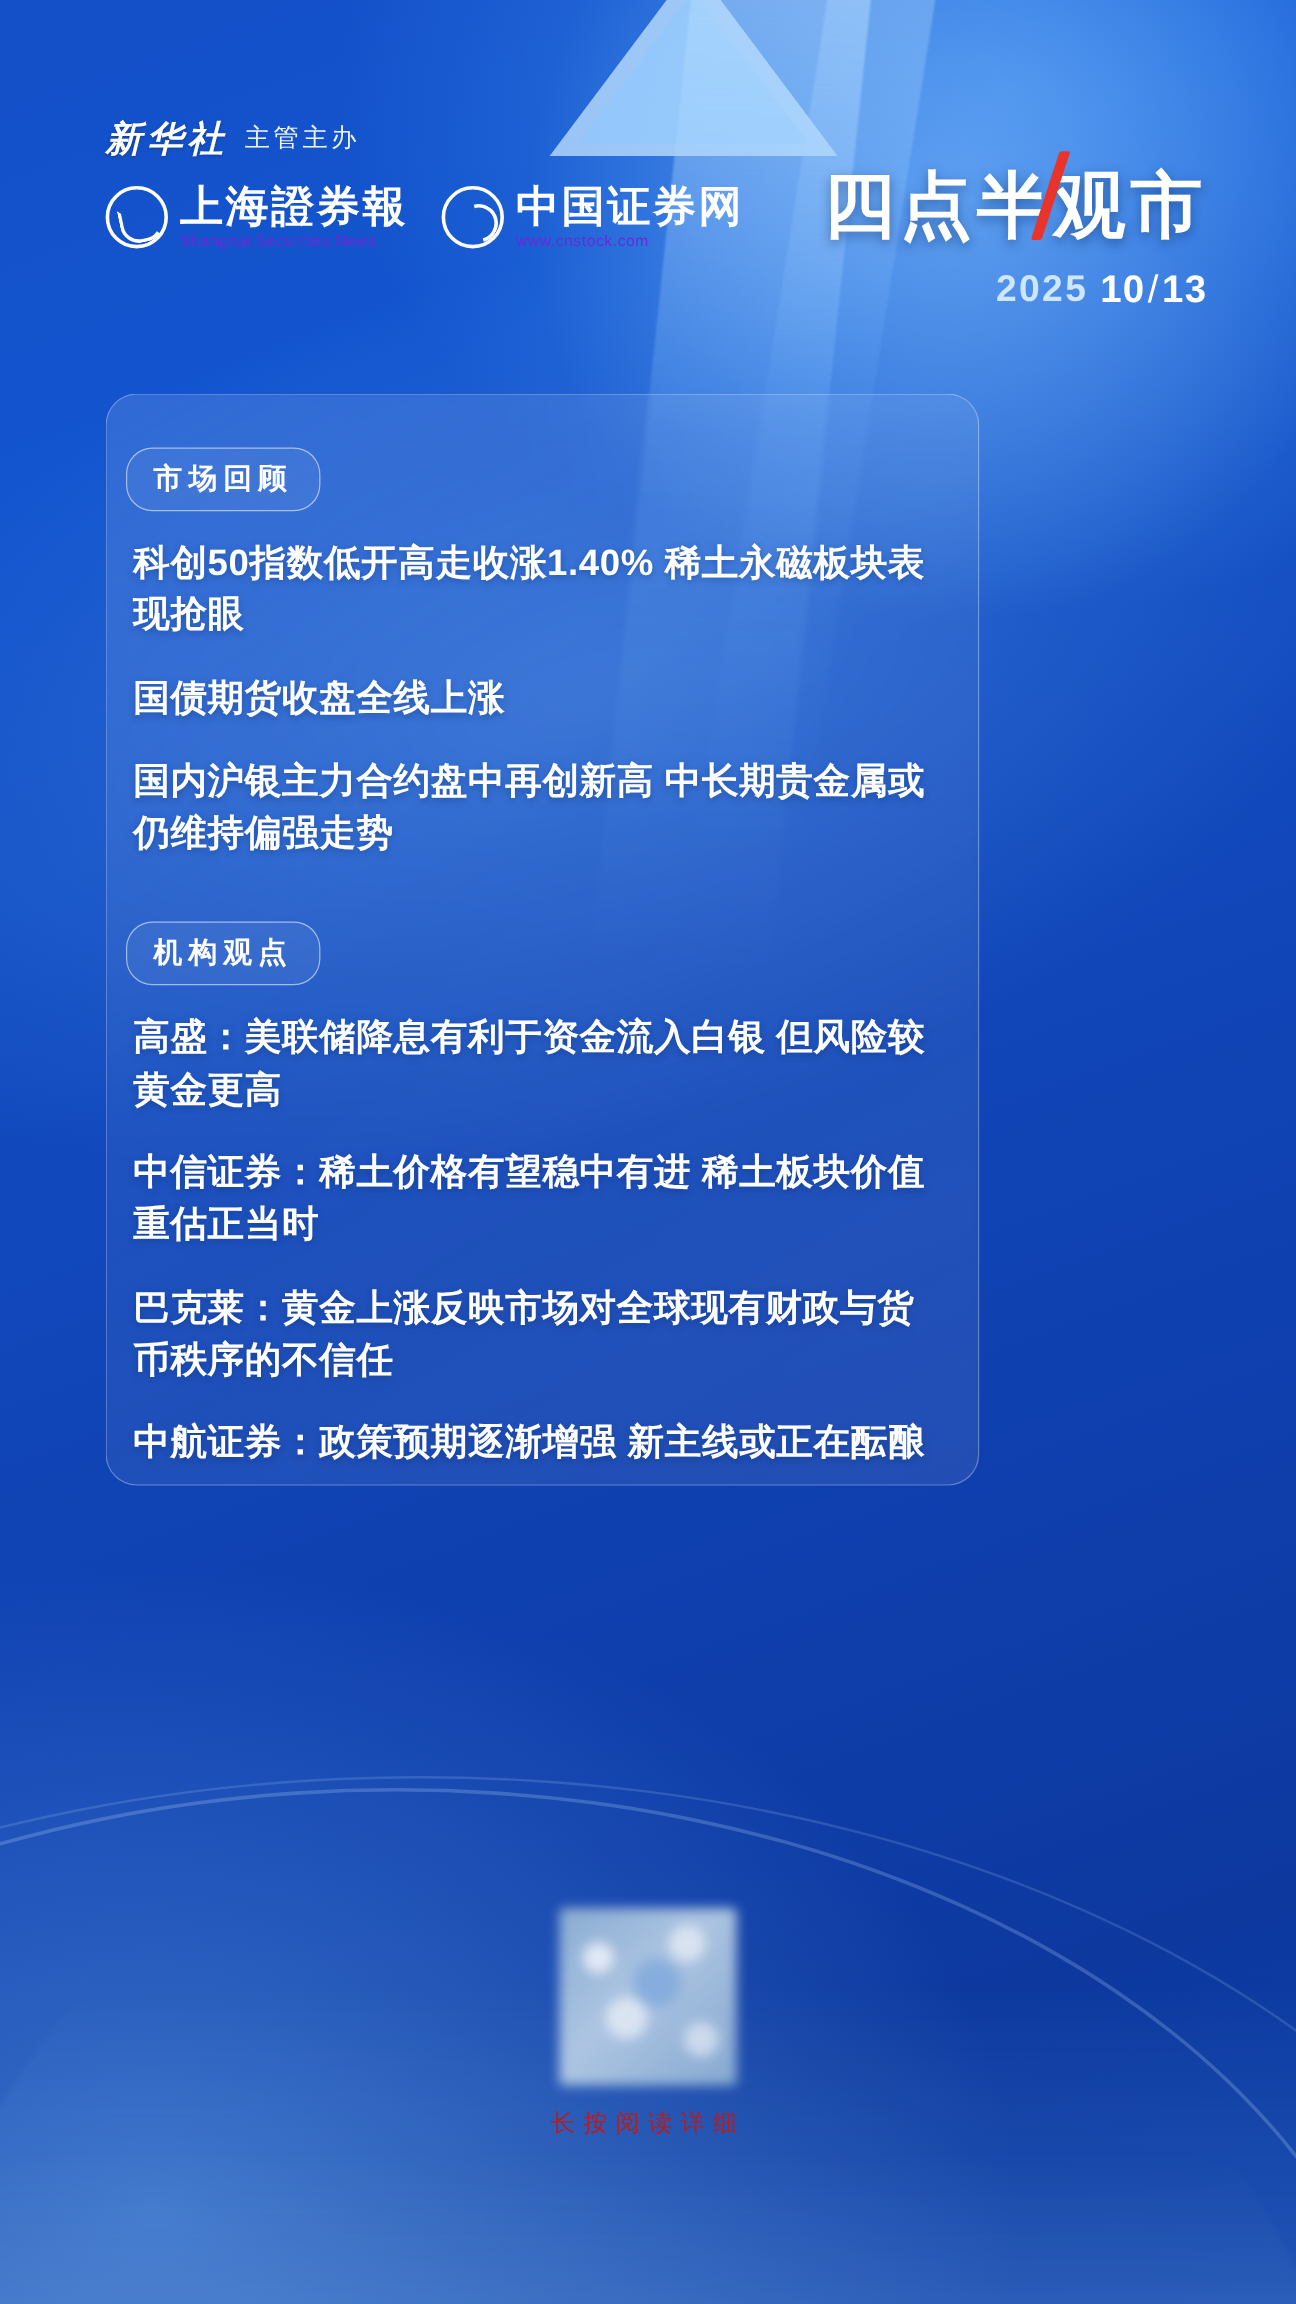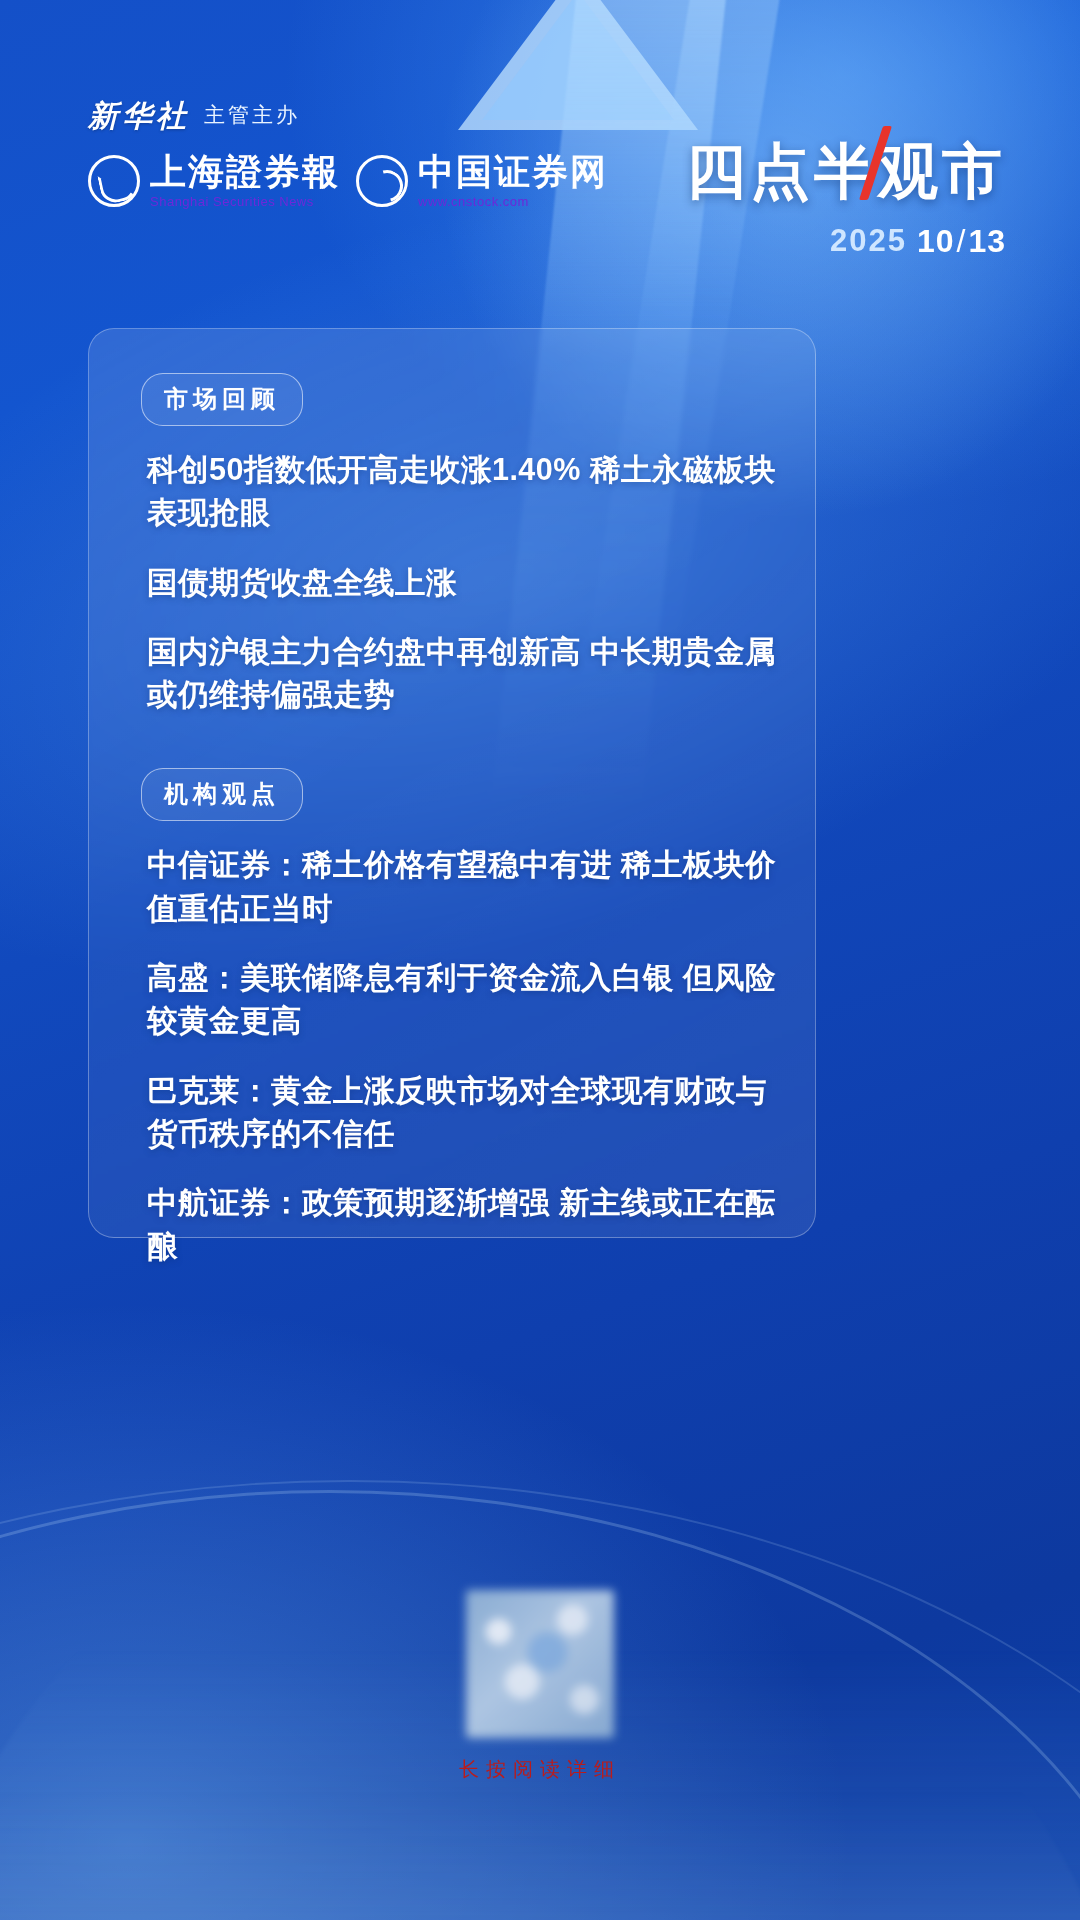--- a/index.html
+++ b/index.html
@@ -83,21 +83,21 @@
   .xinhua-line { display: flex; align-items: center; gap: 14px; }
   .xinhua-logo {
     font-family: "Liberation Serif", "DejaVu Serif", serif;
     font-size: 30px; font-weight: 700; letter-spacing: 4px;
     font-style: italic;
     color: #ffffff;
     text-shadow: 0 1px 3px rgba(0,0,0,.25);
   }
   .xinhua-sub { font-size: 21px; letter-spacing: 3px; color: #eaf4ff; padding-bottom: 3px; }
 
-  .pub-line { display: flex; align-items: center; gap: 16px; margin-top: 16px; }
+  .pub-line { display: flex; align-items: center; gap: 28px; margin-top: 16px; }
   .pub { display: flex; align-items: center; gap: 10px; }
   .mark {
     width: 52px; height: 52px; border-radius: 50%;
     border: 3px solid #ffffff; position: relative; flex: 0 0 auto;
   }
   .mark::before {
     content: ""; position: absolute; left: 9px; top: 14px;
     width: 30px; height: 24px;
     border: 3px solid #ffffff; border-right-color: transparent; border-top-color: transparent;
     border-radius: 0 0 16px 16px;
@@ -138,21 +138,21 @@
   .md .sep { color: #ffffff; font-weight: 400; padding: 0 2px; }
 
   
   .card {
     position: absolute; left: 88px; top: 328px;
     width: 728px; height: 910px;
     border-radius: 26px;
     border: 1.5px solid rgba(255,255,255,0.30);
     background: linear-gradient(150deg, rgba(255,255,255,0.13), rgba(255,255,255,0.05) 45%, rgba(255,255,255,0.085));
     backdrop-filter: blur(2px);
-    padding: 44px 38px 30px 52px;
+    padding: 44px 38px 30px 16px;
   }
   .section-tag {
     display: inline-block;
     border: 1.5px solid rgba(255,255,255,0.55);
     border-radius: 22px;
     padding: 9px 22px 10px 22px;
     color: #ffffff;
     font-size: 24px; font-weight: 700; letter-spacing: 5px;
     margin-bottom: 22px;
     background: rgba(255,255,255,0.06);
@@ -248,22 +248,22 @@
 </div>
 
 <div class="card">
 
   <div class="section-tag">市场回顾</div>
   <p class="headline">科创50指数低开高走收涨1.40% 稀土永磁板块表现抢眼</p>
   <p class="headline">国债期货收盘全线上涨</p>
   <p class="headline">国内沪银主力合约盘中再创新高 中长期贵金属或仍维持偏强走势</p>
 
   <div class="section-tag second">机构观点</div>
+  <p class="headline">高盛：美联储降息有利于资金流入白银 但风险较黄金更高</p>
   <p class="headline">中信证券：稀土价格有望稳中有进 稀土板块价值重估正当时</p>
-  <p class="headline">高盛：美联储降息有利于资金流入白银 但风险较黄金更高</p>
   <p class="headline">巴克莱：黄金上涨反映市场对全球现有财政与货币秩序的不信任</p>
   <p class="headline">中航证券：政策预期逐渐增强 新主线或正在酝酿</p>
 </div>
 
 <div class="qr-wrap">
   <div class="qr"></div>
   <div class="qr-caption">长按阅读详细</div>
 </div>
 
 </body></html>

